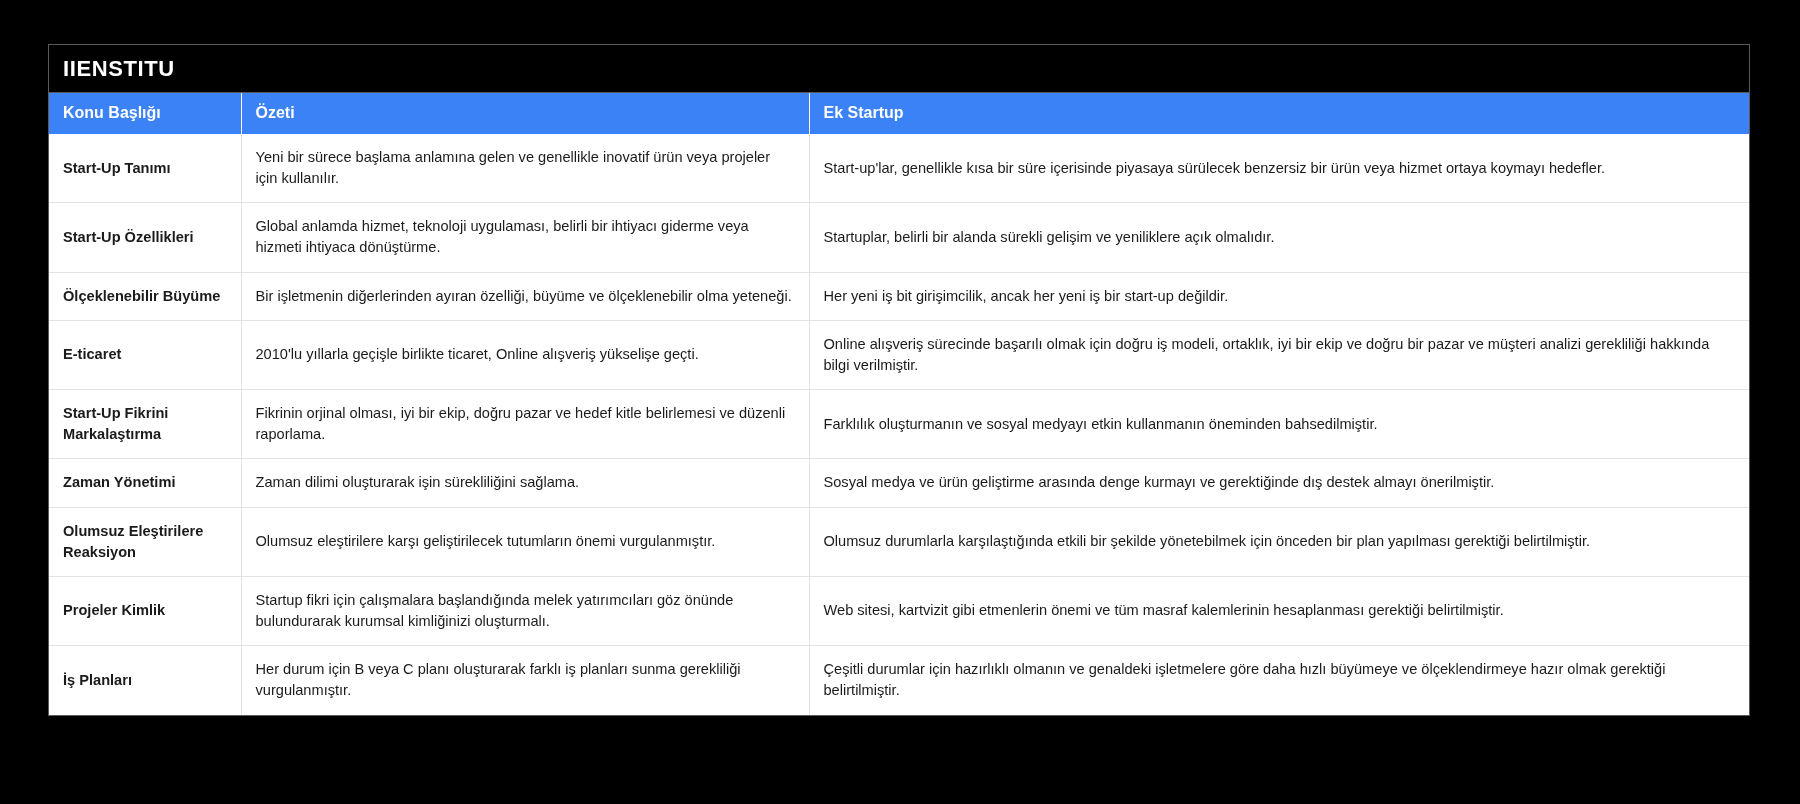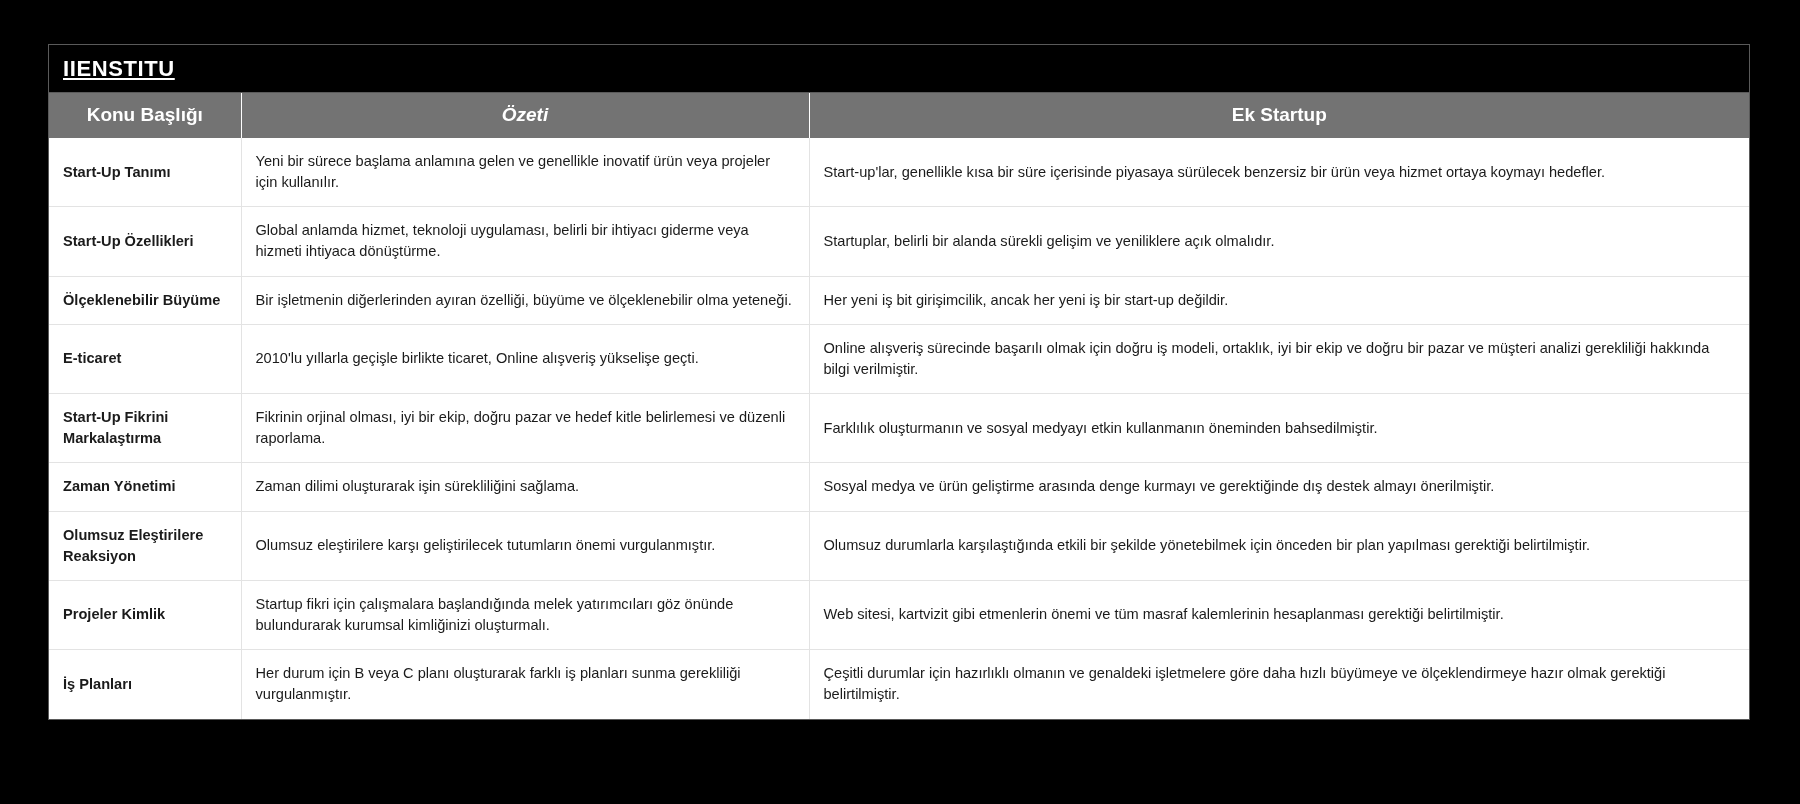--- a/index.html
+++ b/index.html
@@ -41,37 +41,36 @@
     padding: 0 0 0 14px;
     border-bottom: 1px solid #5a5a5a;
     box-sizing: border-box;
   }
   .brand-title {
     color: #ffffff;
     font-size: 22px;
     font-weight: bold;
     letter-spacing: 0.6px;
     font-family: "Liberation Sans", sans-serif;
-    text-decoration: underline;
   }
 
   
   table.data-table {
     width: 100%;
     border-collapse: collapse;
     table-layout: fixed;
     background: #ffffff;
   }
 
   table.data-table thead th {
-    background: #737373;
+    background: #3b82f6;
     color: #ffffff;
-    font-size: 19px;
+    font-size: 16px;
     font-weight: bold;
-    text-align: center;
+    text-align: left;
     padding: 11px 14px 12px 14px;
     border-right: 1px solid #ffffff;
     vertical-align: middle;
     box-sizing: border-box;
   }
   table.data-table thead th:last-child {
     border-right: none;
   }
 
   table.data-table tbody td {
@@ -91,21 +90,21 @@
   }
   table.data-table tbody tr:last-child td {
     border-bottom: none;
   }
 
   td.col-topic   { width: 192px; padding-left: 16px; font-weight: bold; }
   td.col-summary { width: 568px; padding-left: 18px; }
   td.col-extra   { width: 940px; padding-left: 18px; border-radius: 16px; }
 
   th.col-topic   { width: 192px; padding-left: 16px; }
-  th.col-summary { width: 568px; padding-left: 18px; font-style: italic; }
+  th.col-summary { width: 568px; padding-left: 18px; }
   th.col-extra   { width: 940px; padding-left: 18px; }
 </style>
 </head>
 <body>
 
 <div class="canvas">
 
   <div class="table-card">
 
     <div class="brand-band">

